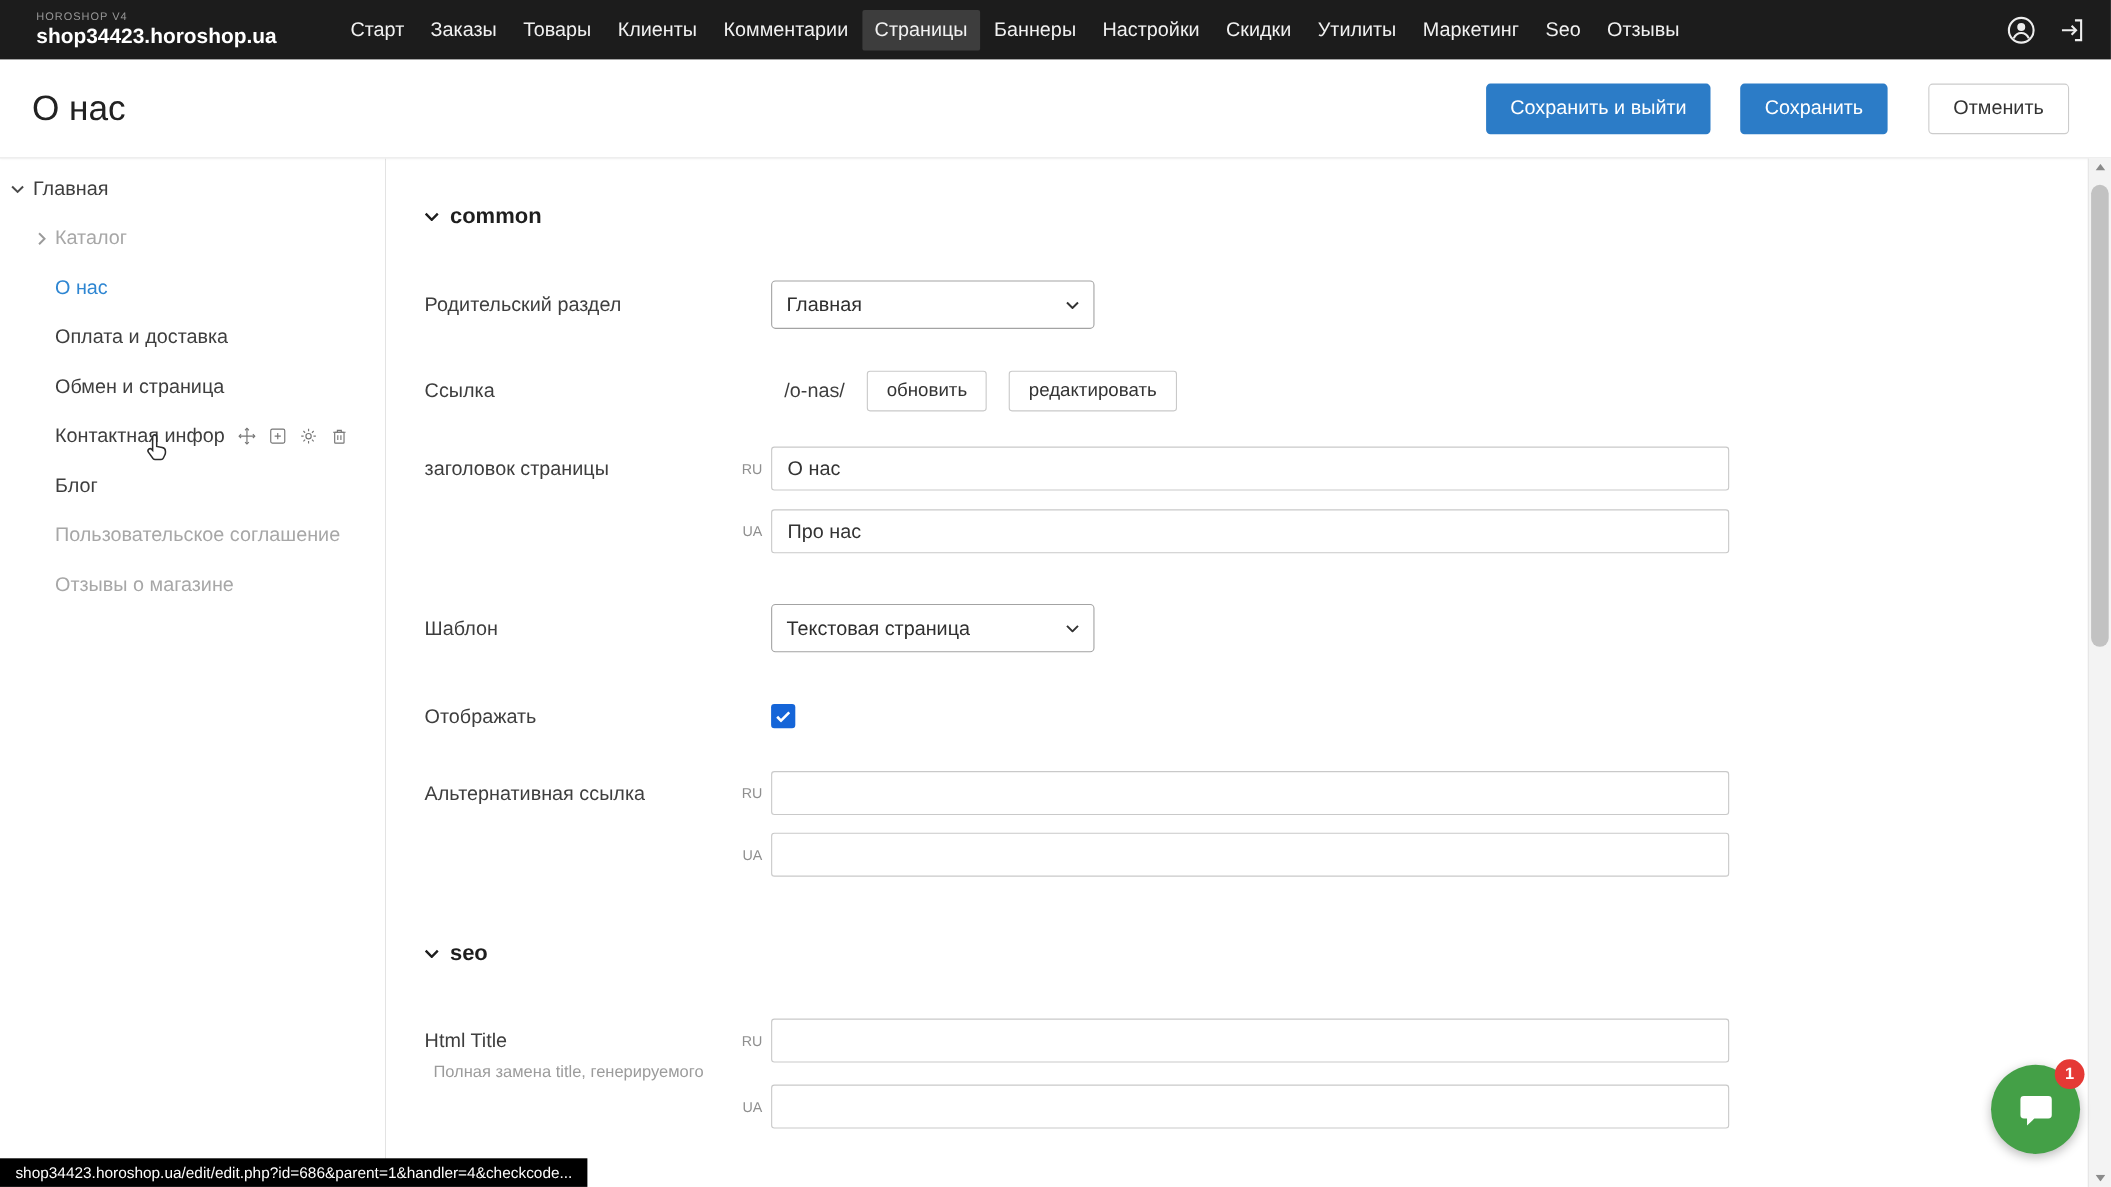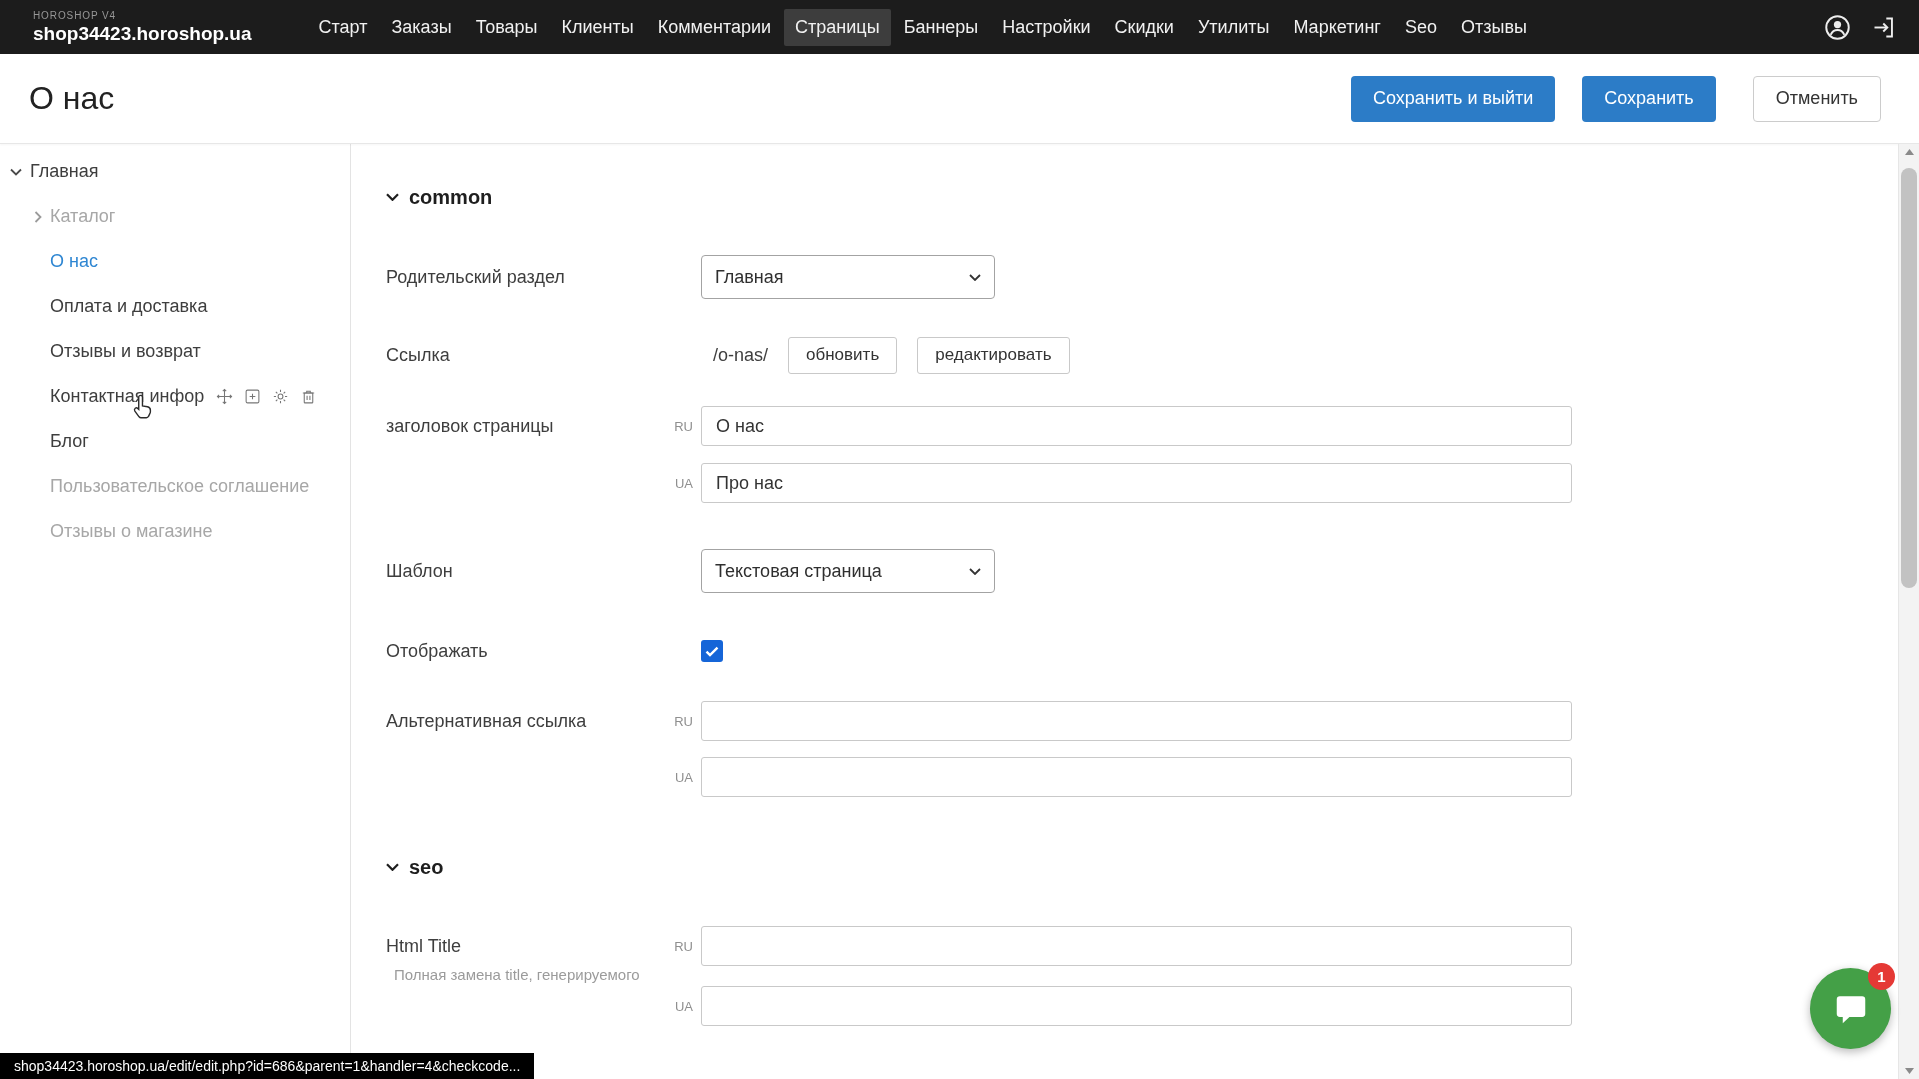--- a/index.html
+++ b/index.html
@@ -171,21 +171,21 @@
       </span>
       <span class="tree-label">Каталог</span>
     </div>
     <div class="tree-row child selected">
       <span class="tree-label">О нас</span>
     </div>
     <div class="tree-row child">
       <span class="tree-label">Оплата и доставка</span>
     </div>
     <div class="tree-row child">
-      <span class="tree-label">Отзывы и возврат</span>
+      <span class="tree-label">Обмен и страница</span>
     </div>
     <div class="tree-row child">
       <span class="tree-label">Контактная инфор</span>
       <span class="row-icons">
         <span>
           <svg width="17" height="17" viewBox="0 0 24 24" fill="none" stroke="#767676" stroke-width="1.5">
             <path d="M12 2v20M2 12h20"></path>
             <path d="M9.6 4.4 12 2l2.4 2.4M9.6 19.6 12 22l2.4-2.4M4.4 9.6 2 12l2.4 2.4M19.6 9.6 22 12l-2.4 2.4"></path>
           </svg>
         </span>

